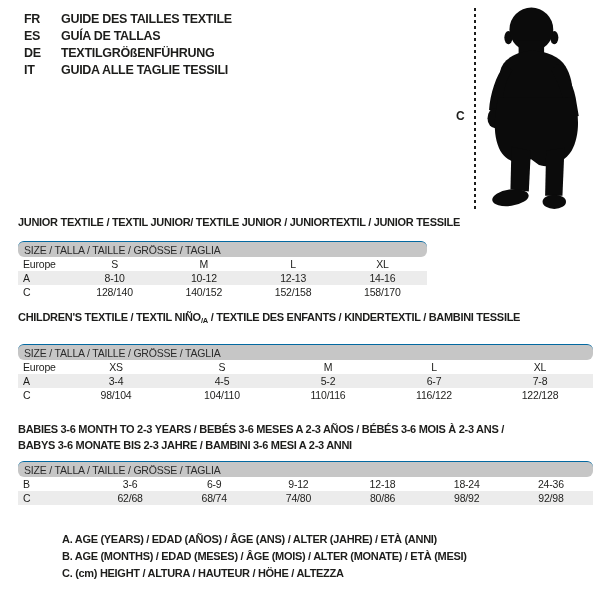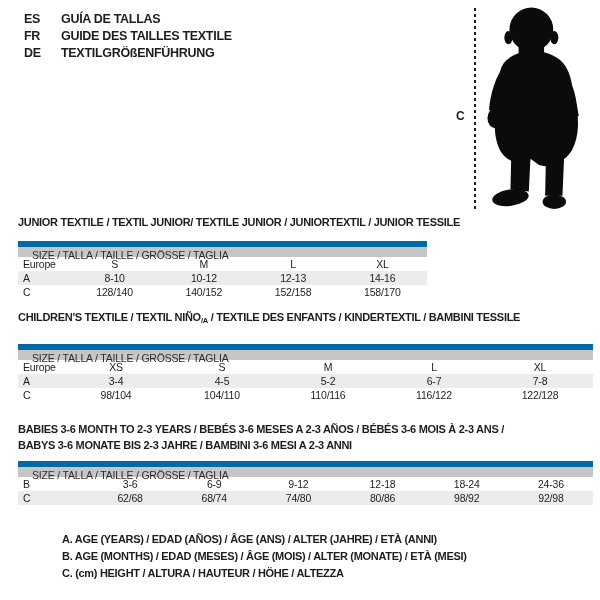--- a/index.html
+++ b/index.html
@@ -21,46 +21,50 @@
   }
   .measure-label{position:absolute;left:4px;top:105px;font-weight:700;font-size:12px;}
   .baby-svg{position:absolute;left:31px;top:2px;}
   
   .section-title{position:absolute;left:18px;font-weight:700;font-size:11px;letter-spacing:-0.3px;white-space:nowrap;}
   .sub{font-size:7.5px;vertical-align:-2px;letter-spacing:-0.2px;}
   
   .tbl{position:absolute;left:18px;}
   .size-bar{
     background:#c6c6c6;height:16px;line-height:16px;
-    padding-left:14px;font-size:10.5px;color:#2b2b2b;letter-spacing:-0.2px;
-    border-top:6px solid #0369a1;box-sizing:border-box;
+    padding-left:6px;font-size:10.5px;color:#2b2b2b;letter-spacing:-0.2px;
+    border-top:1px solid #0369a1;box-sizing:border-box;border-radius:6px;
   }
   table{border-collapse:collapse;table-layout:fixed;}
   td{height:14px;padding:0;text-align:center;font-size:10.5px;letter-spacing:-0.2px;color:#1d1d1b;white-space:nowrap;overflow:hidden;}
   td.rowlabel{text-align:left;padding-left:5px;}
   tr.alt{background:#ececec;}
   
   .legend{position:absolute;left:18px;top:531px;}
   .legend-line{font-weight:700;font-size:11px;line-height:17px;letter-spacing:-0.3px;white-space:nowrap;margin-left:44px;}
 </style>
 </head>
 <body>
 
 <div class="lang-block">
   <div class="lang-row">
+    <span class="lang-code">FR</span>
+    <span class="lang-label">GUIDE DES TAILLES TEXTILE</span>
+  </div>
+  <div class="lang-row">
     <span class="lang-code">ES</span>
     <span class="lang-label">GUÍA DE TALLAS</span>
   </div>
   <div class="lang-row">
-    <span class="lang-code">FR</span>
-    <span class="lang-label">GUIDE DES TAILLES TEXTILE</span>
-  </div>
-  <div class="lang-row">
     <span class="lang-code">DE</span>
     <span class="lang-label">TEXTILGRÖßENFÜHRUNG</span>
+  </div>
+  <div class="lang-row">
+    <span class="lang-code">IT</span>
+    <span class="lang-label">GUIDA ALLE TAGLIE TESSILI</span>
   </div>
 </div>
 
 <div class="figure">
   <span class="measure-label">C</span>
   <div class="measure-line"></div>
   <svg class="baby-svg" width="112" height="208" viewBox="0 0 104 204" xmlns="http://www.w3.org/2000/svg">
     <g fill="#0b0b0b">
 
       <ellipse cx="22" cy="31" rx="4" ry="6.5"></ellipse>

